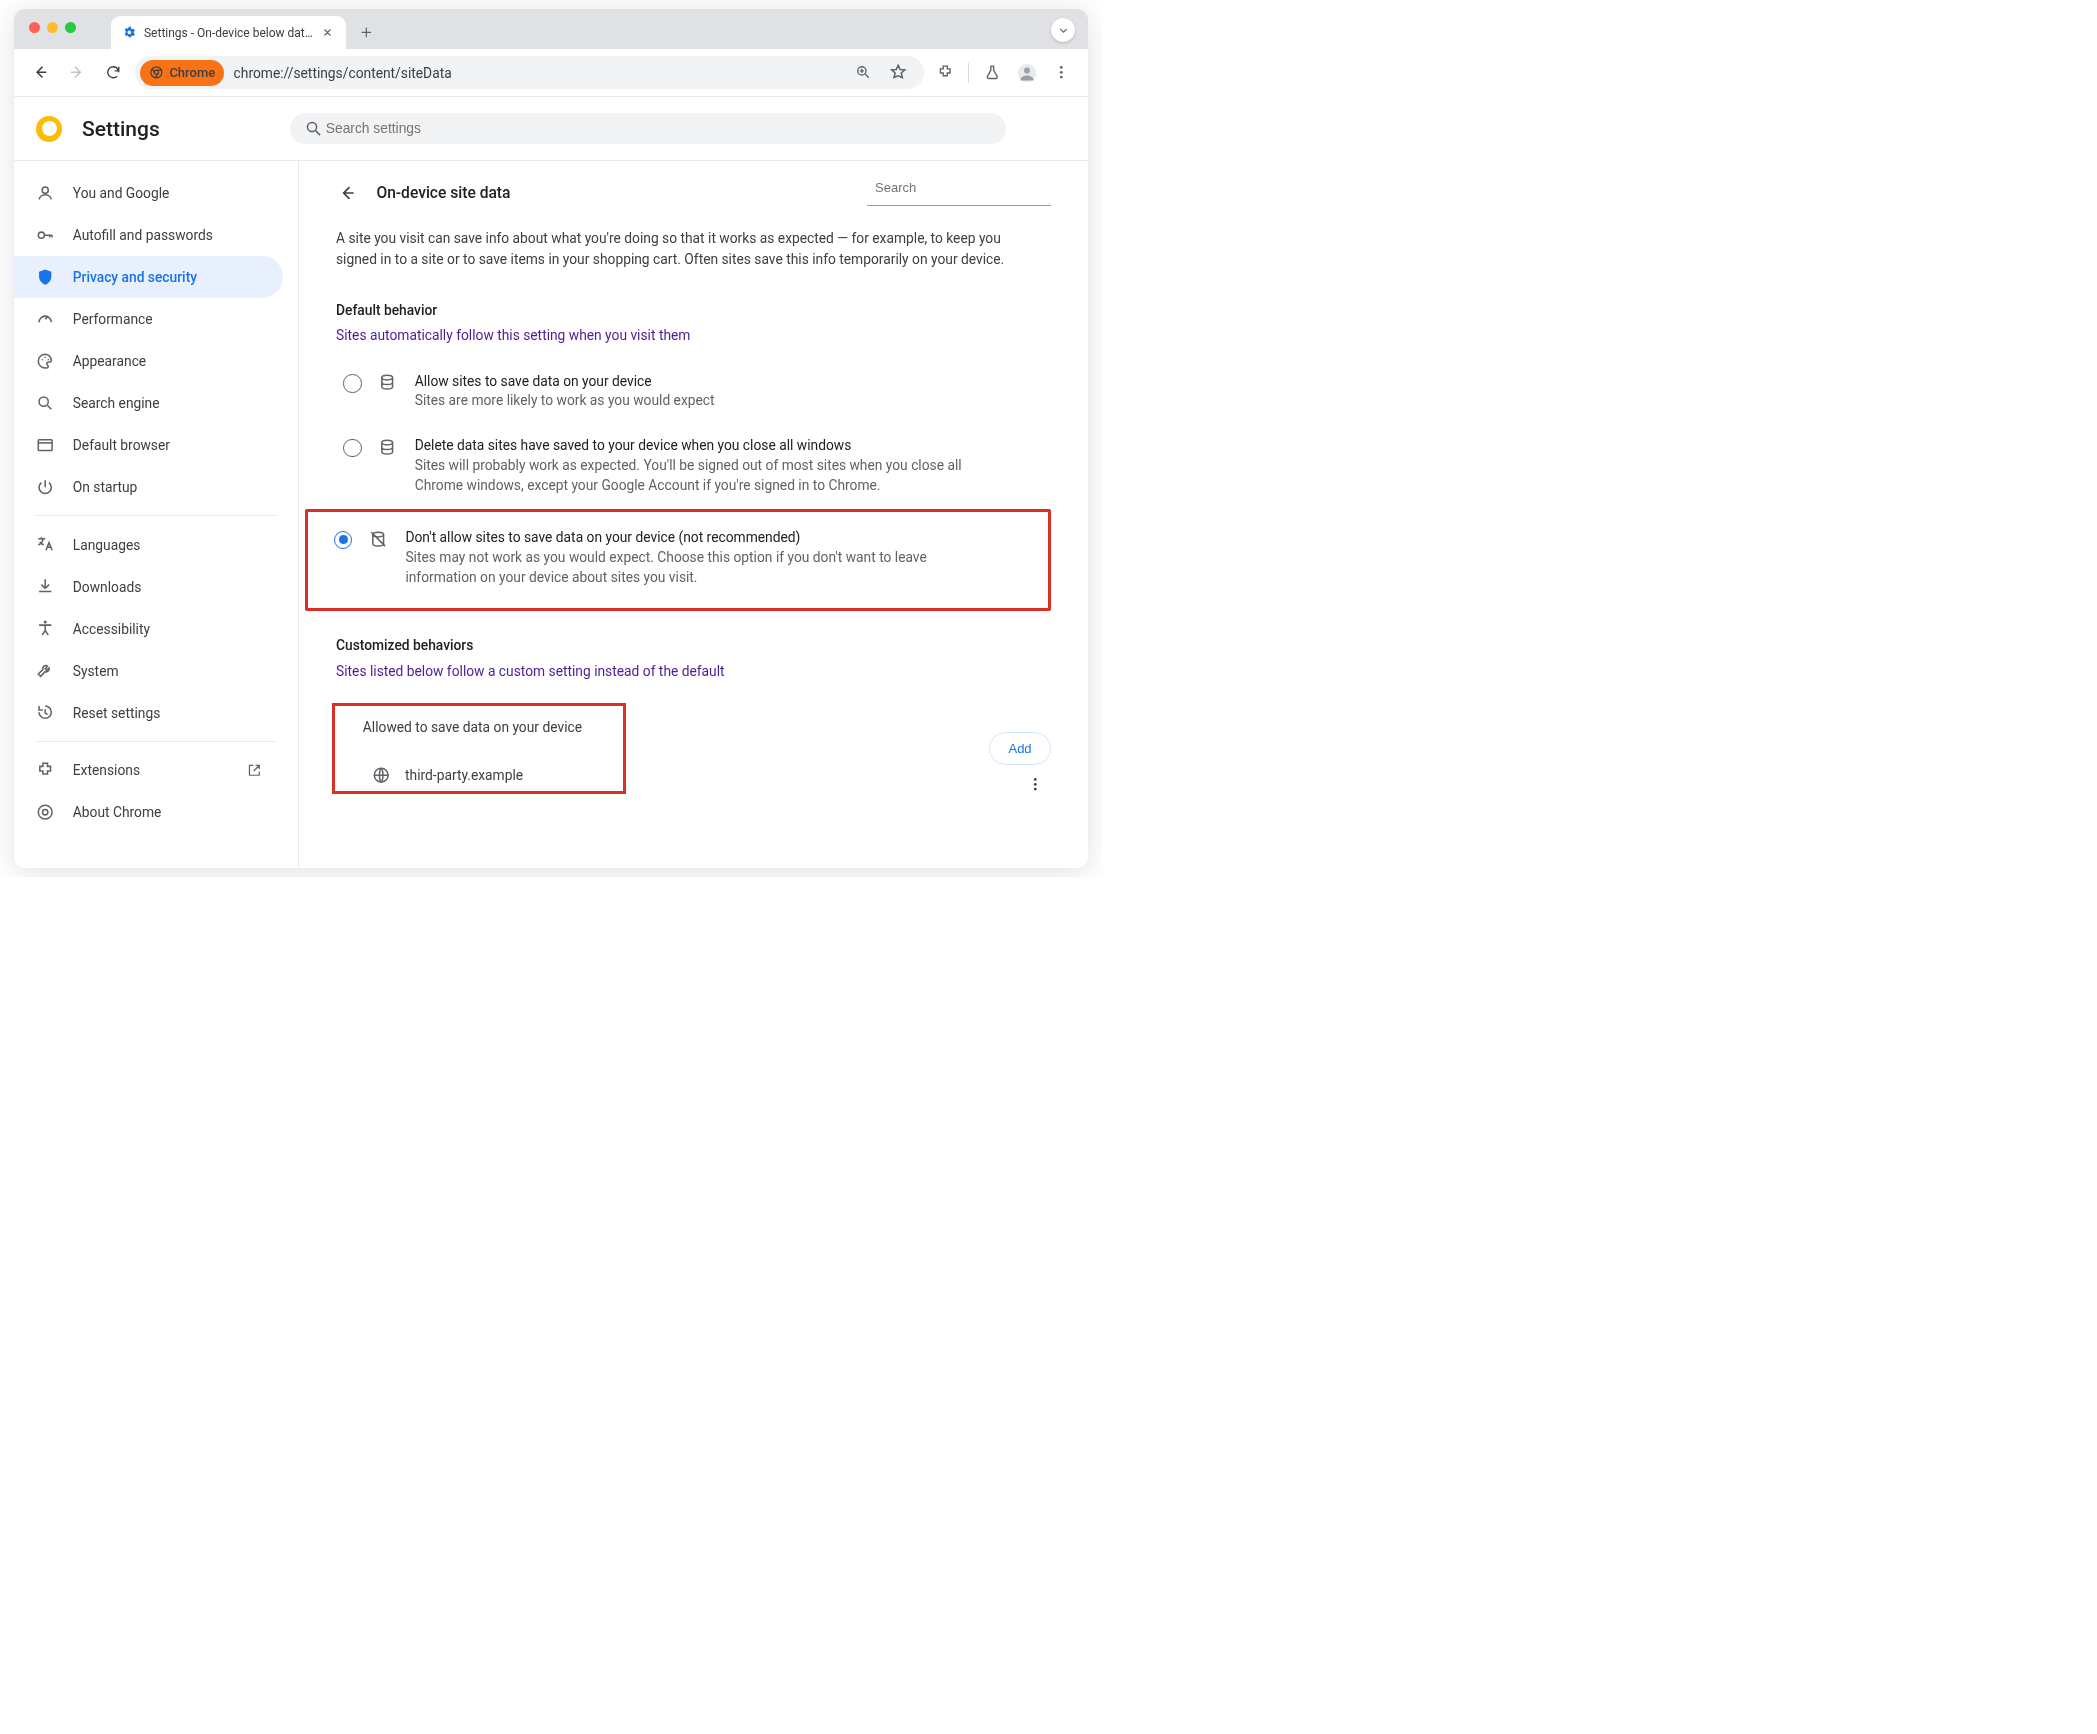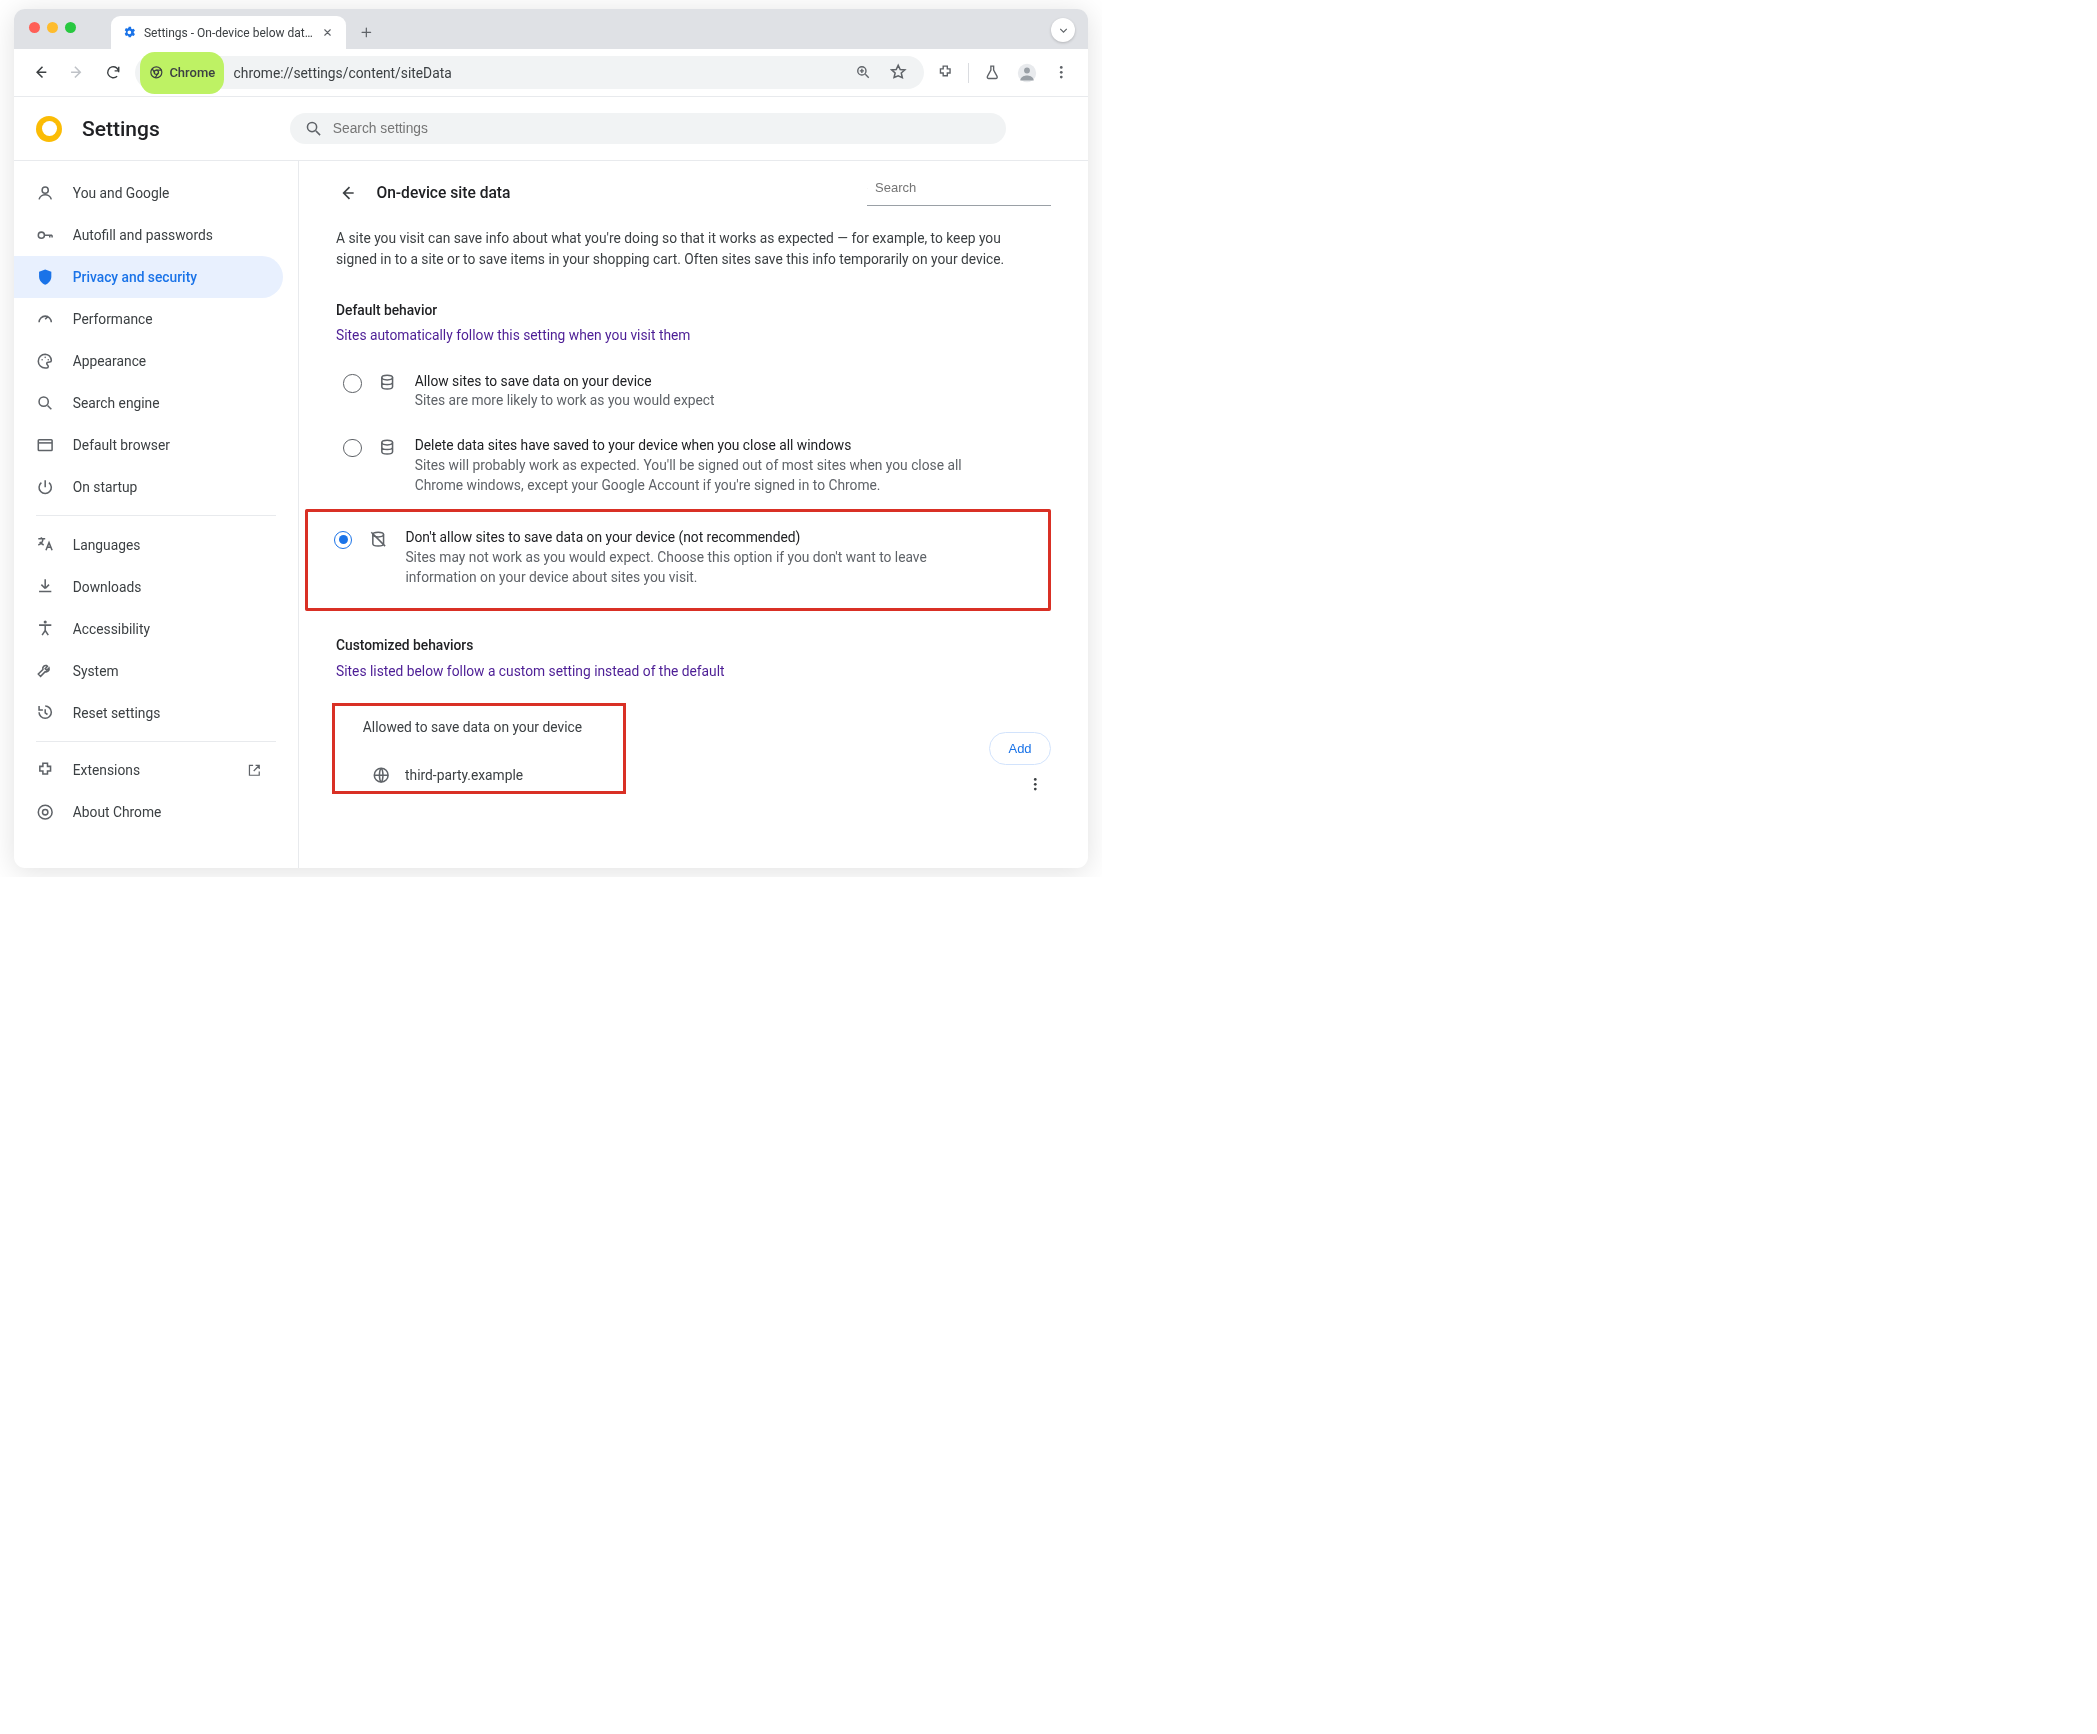--- a/index.html
+++ b/index.html
@@ -53,40 +53,40 @@
     background:#fff; height:48px; display:flex; align-items:center; gap:5.5px; padding:0 11px;
     border-bottom:0.9px solid #e8eaed;
   }
   .tbtn { width:31px; height:31px; display:flex;align-items:center;justify-content:center; color:#5f6368; border-radius:50%; }
   .tbtn.disabled { color:#bfc2c7; }
   .omnibox {
     flex:1; height:33px; background:#f1f3f4; border-radius:16.5px; display:flex; align-items:center;
     padding:0 5.5px 0 5.5px; gap:9.2px; color:#3c4043;
   }
   .chrome-chip {
-    background:#bef264; border-radius:14.7px; height:42px; display:flex;align-items:center; gap:5.5px; padding:0 9.2px;
+    background:#f97316; border-radius:14.7px; height:26px; display:flex;align-items:center; gap:5.5px; padding:0 9.2px;
     font-size:13px; color:#3c4043; font-weight:500;
   }
   .omnibox .url { font-size:13.8px; color:#3c4043;text-align:center; }
   .omnibox-right { margin-left:auto; display:flex; gap:3.7px; padding-right:5.5px; }
   .toolbar-right { display:flex; gap:3.7px; align-items:center; }
   .vdiv { width:0.9px; height:20px; background:#dadce0; margin:0 3.7px; }
 
   
   .app-header { height:64px; display:flex; align-items:center; padding:0 22px; gap:20px; border-bottom:0.9px solid #e8eaed;}
   .chrome-logo {
     width:26px;height:26px;border-radius:50%;
     background: conic-gradient(#fbbc05 0deg 360deg);
     position:relative;
   }
   .chrome-logo::after{content:"";position:absolute;inset:5.5px;border-radius:50%;background:#fff;}
   .app-title { font-size:21px; font-weight:500; }
   .search-settings {
     flex:1; max-width:716px; margin-left:110px; height:31px; background:#f1f3f4; border-radius:20px;
-    display:flex;align-items:center; gap:10px; padding:0 14.7px; color:#5f6368;
+    display:flex;align-items:center; gap:3px; padding:0 14.7px; color:#5f6368;
   }
   .search-settings input { border:none; background:transparent; outline:none; font-size:13.8px; flex:1; color:#202124;}
   
   .body { display:flex; min-height:707px; }
   .sidebar { width:285px; border-right:0.9px solid #e8eaed; padding:11px 0; display:flex; flex-direction:column;}
   .sgroup-div { height:0.9px; background:#e8eaed; margin:7.3px 22px; }
   .sitem {
     display:flex; align-items:center; gap:18.4px; height:42px; padding:0 22px; font-size:13.8px; color:#3c4043;
     border-radius:0 26px 26px 0; margin-right:14.7px; cursor:pointer;
   }

